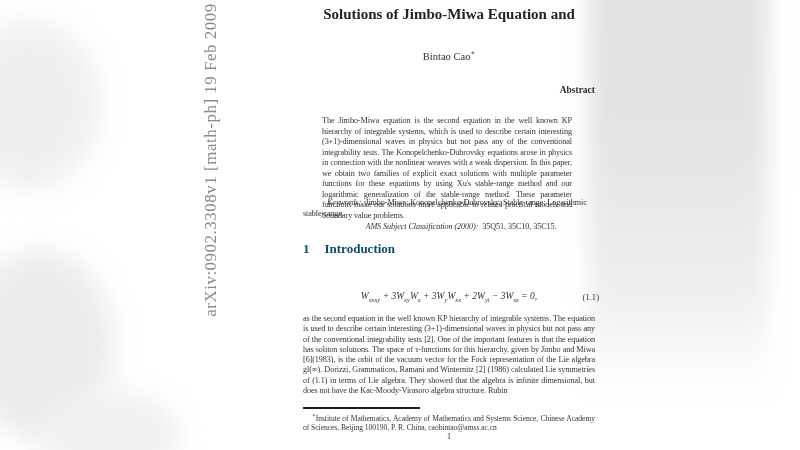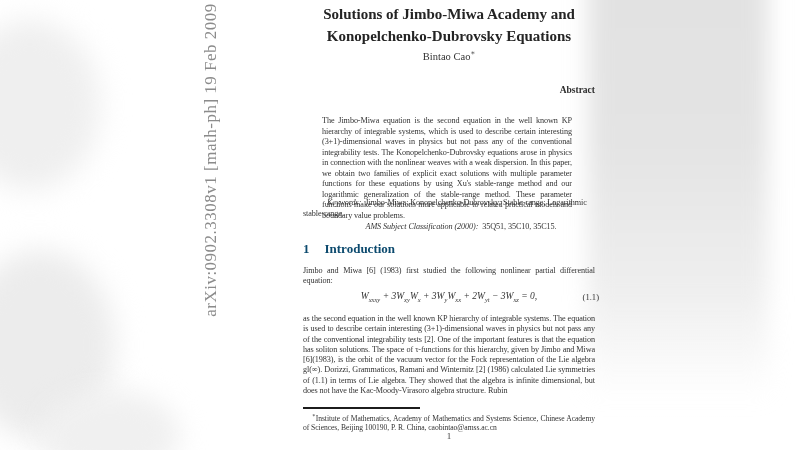--- a/index.html
+++ b/index.html
@@ -58,37 +58,35 @@
   <div class="shade shade-right"></div>
   <div class="shade blob1"></div>
   <div class="shade blob2"></div>
   <div class="shade blob3"></div>
 
   <div class="arxiv-stamp">arXiv:0902.3308v1 [math-ph] 19 Feb 2009</div>
 
   <div class="col">
 
     <div class="title">
-      <div>Solutions of Jimbo-Miwa Academy and</div>
-      <div>Konopelchenko-Dubrovsky Equations</div>
+      <div>Solutions of Jimbo-Miwa Equation and</div>
     </div>
 
     <div class="author">Bintao Cao<sup>∗</sup></div>
 
     <div class="abs-head">Abstract</div>
 
     <div class="abs-body">The Jimbo-Miwa equation is the second equation in the well known KP hierarchy of integrable systems, which is used to describe certain interesting (3+1)-dimensional waves in physics but not pass any of the conventional integrability tests. The Konopelchenko-Dubrovsky equations arose in physics in connection with the nonlinear weaves with a weak dispersion. In this paper, we obtain two families of explicit exact solutions with multiple parameter functions for these equations by using Xu's stable-range method and our logarithmic generalization of the stable-range method. These parameter functions make our solutions more applicable to related practical models and boundary value problems.</div>
 
     <div class="kv keywords"><span class="lbl">Keywords:</span><span>Jimbo-Miwa; Konopelchenko-Dubrovsky; Stable-range; Logarithmic stable-range.</span></div>
 
     <div class="kv ams"><span class="lbl">AMS Subject Classification (2000):</span><span>35Q51, 35C10, 35C15.</span></div>
 
     <div class="section"><span>1</span><span class="sec-title">Introduction</span></div>
 
-    <div class="para p1">Jimbo and Miwa [6] (1983) first studied the following nonlinear partial differential equation:</div>
 
     <div class="eqn">
       <span class="formula">W<sub>xxxy</sub> + 3W<sub>xy</sub>W<sub>x</sub> + 3W<sub>y</sub>W<sub>xx</sub> + 2W<sub>yt</sub> − 3W<sub>xz</sub> = 0,</span>
       <span class="eq-tag">(1.1)</span>
     </div>
 
     <div class="para p2">as the second equation in the well known KP hierarchy of integrable systems. The equation is used to describe certain interesting (3+1)-dimensional waves in physics but not pass any of the conventional integrability tests [2]. One of the important features is that the equation has soliton solutions. The space of τ-functions for this hierarchy, given by Jimbo and Miwa [6](1983), is the orbit of the vacuum vector for the Fock representation of the Lie algebra gl(∞). Dorizzi, Grammaticos, Ramani and Winternitz [2] (1986) calculated Lie symmetries of (1.1) in terms of Lie algebra. They showed that the algebra is infinite dimensional, but does not have the Kac-Moody-Virasoro algebra structure. Rubin</div>
 
     <div class="fn-rule"></div>
 

